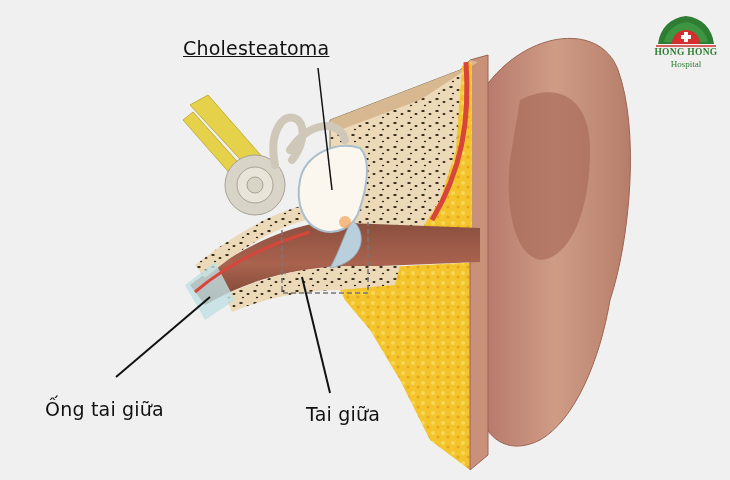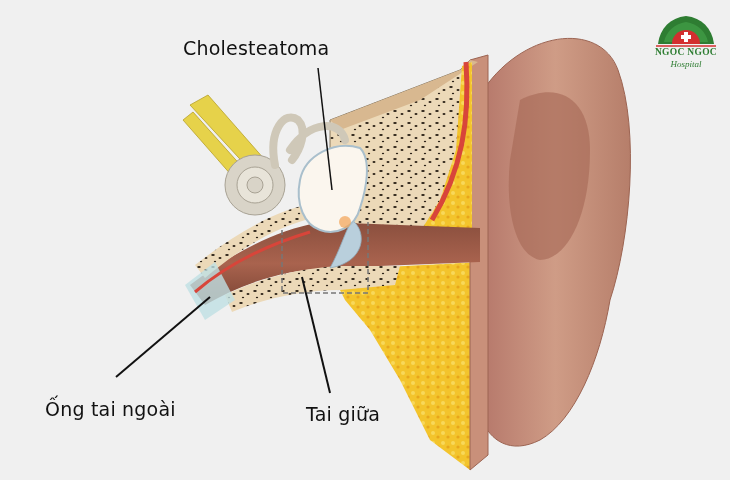--- a/index.html
+++ b/index.html
@@ -2,21 +2,21 @@
 <html><head>
 <meta charset="utf-8">
 <style>
   html, body { margin:0; padding:0; }
   body { width:730px; height:480px; background:#f0f0f0; position:relative; overflow:hidden; font-family:"Liberation Sans", sans-serif; }
   #canvas { position:absolute; left:0; top:0; width:730px; height:480px; }
   .label { position:absolute; font-family:"DejaVu Sans", sans-serif; font-size:19px; color:#111; letter-spacing:0.2px; white-space:nowrap; }
   .logo { position:absolute; left:650px; top:8px; width:72px; height:64px; }
   .logo-text { position:absolute; left:0; width:72px; text-align:center; }
   .logo-name { top:39px; font-family:"Liberation Serif", serif; font-weight:bold; font-size:9.5px; color:#2e7d32; letter-spacing:0.3px; }
-  .logo-sub { top:51px; font-family:"Liberation Serif", serif; font-style:italic; font-size:9px; color:#2e7d32; }
+  .logo-sub { top:51px; font-family:"Liberation Serif", serif; font-size:9px; color:#2e7d32; }
 </style>
 </head>
 <body>
 
 <svg id="canvas" viewBox="0 0 730 480">
   <defs>
     <pattern id="bonePat" width="14" height="12" patternUnits="userSpaceOnUse">
       <rect width="14" height="12" fill="#ecd9b8"></rect>
       <ellipse cx="3" cy="3" rx="1.8" ry="1" fill="#2a2016"></ellipse>
       <ellipse cx="10" cy="6" rx="1.5" ry="1.1" fill="#2a2016"></ellipse>
@@ -71,28 +71,28 @@
   <circle cx="255" cy="185" r="8" fill="#d9d4c8" stroke="#a8a294" stroke-width="1"></circle>
   <path d="M275 165 C268 130 285 110 298 120 C308 130 300 150 292 160 M290 150 C310 120 340 120 345 140" fill="none" stroke="#cfc8b8" stroke-width="8" stroke-linecap="round"></path>
 
   <path d="M282 230 L282 293 L368 293 L368 222" fill="none" stroke="#777" stroke-width="1.5" stroke-dasharray="5 3"></path>
 
   <line x1="318" y1="68" x2="332" y2="190" stroke="#111" stroke-width="1.5"></line>
   <line x1="116" y1="377" x2="210" y2="297" stroke="#111" stroke-width="2"></line>
   <line x1="330" y1="393" x2="302" y2="277" stroke="#111" stroke-width="2"></line>
 </svg>
 
-<div class="label" style="left:183px; top:37px;">Cholesteatoma</div>
-<div class="label" style="left:45px; top:398px;">Ống tai ngoài</div>
+<div class="label" style="left:183px; top:37px;text-decoration:underline;">Cholesteatoma</div>
+<div class="label" style="left:45px; top:398px;">Ống tai giữa</div>
 <div class="label" style="left:306px; top:403px;">Tai giữa</div>
 
 <div class="logo">
   <svg width="72" height="40" viewBox="0 0 72 40">
     <path d="M8 36 C10 20 20 10 36 8 C52 10 62 20 64 36 Z" fill="#2e7d32"></path>
     <path d="M14 34 C16 24 24 16 36 14 C48 16 56 24 58 34 Z" fill="#43a047" opacity="0.7"></path>
     <path d="M22 36 A14 14 0 0 1 50 36 Z" fill="#d32f2f"></path>
     <rect x="34" y="24" width="4" height="10" fill="#fff"></rect>
     <rect x="31" y="27" width="10" height="4" fill="#fff"></rect>
     <line x1="6" y1="38" x2="66" y2="38" stroke="#d32f2f" stroke-width="1.5"></line>
   </svg>
-  <div class="logo-text logo-name">NGOC NGOC</div>
+  <div class="logo-text logo-name">HONG HONG</div>
   <div class="logo-text logo-sub">Hospital</div>
 </div>
 
 </body></html>

